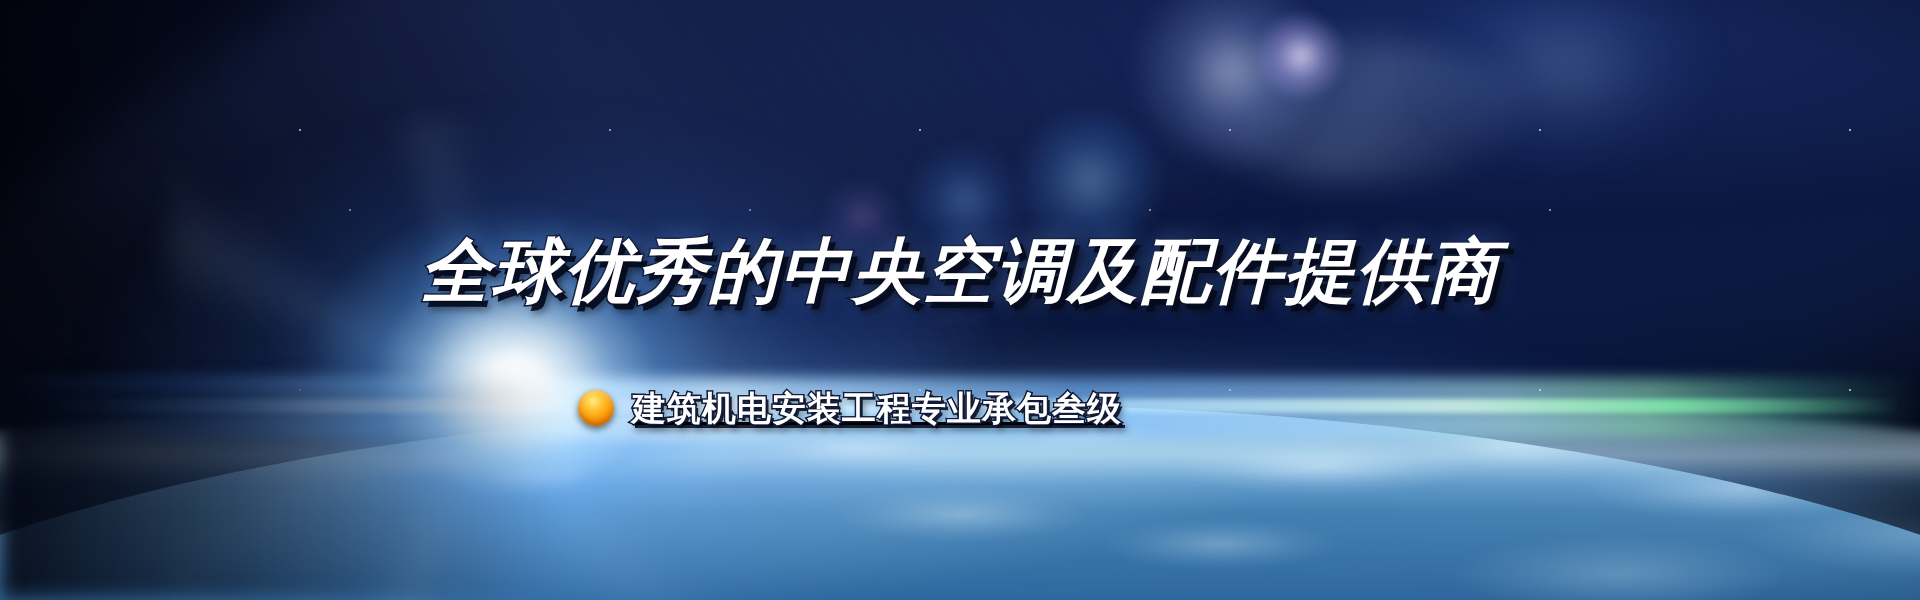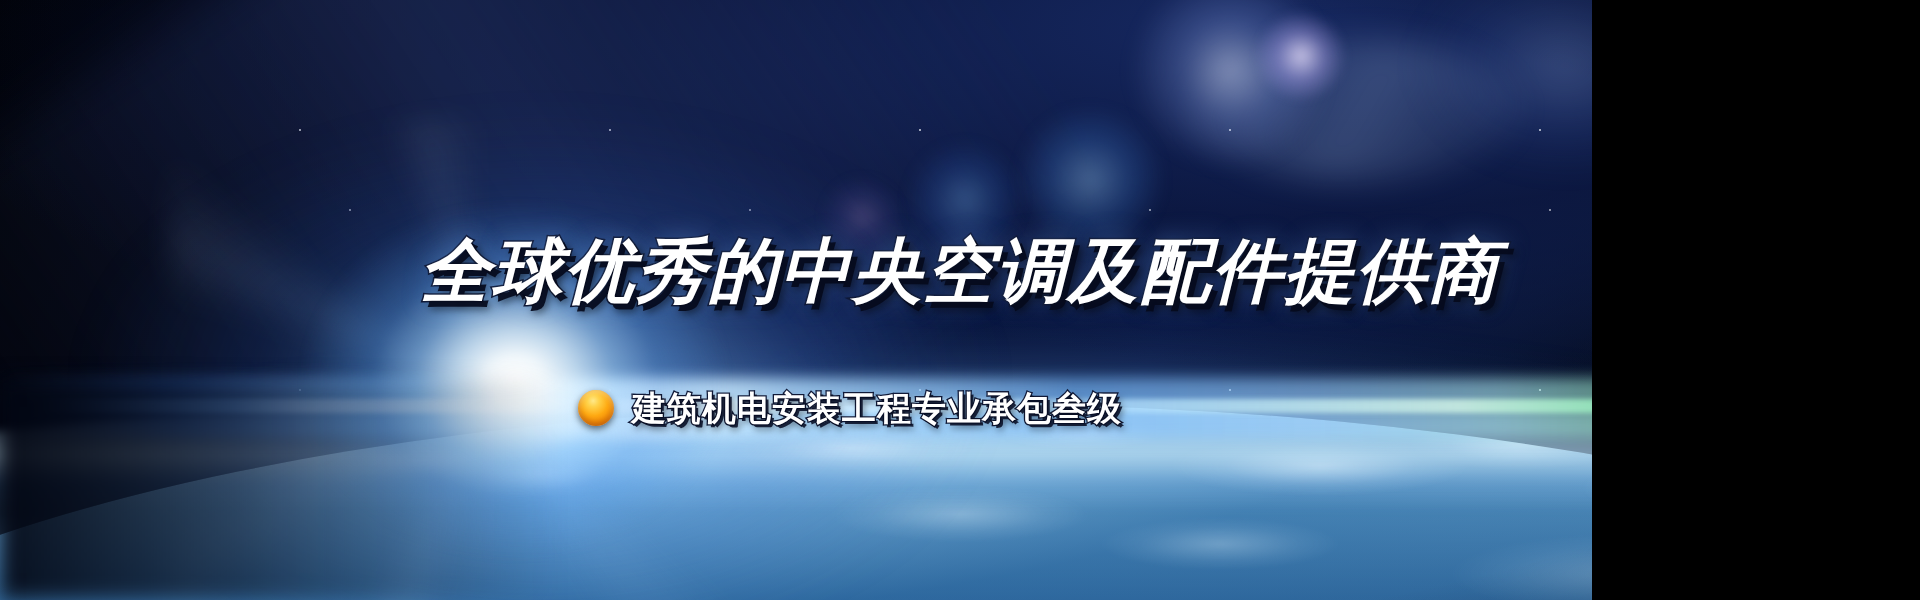--- a/index.html
+++ b/index.html
@@ -6,21 +6,21 @@
 
   html, body {
     width:1920px; height:600px;
     overflow:hidden;
     background:#000;
     font-family:"DejaVu Sans","Liberation Sans",sans-serif;
   }
 
   #banner {
     position:relative;
-    width:1592px; height:600px;
+    width:1920px; height:600px;
     overflow:hidden;
     background:#0f766e;
   }
 
   
 
   
   .bg-space {
     position:absolute; inset:0;
     background:
@@ -252,20 +252,21 @@
     text-shadow:
       5px 6px 0 rgba(5,10,28,.92),
       7px 8px 9px rgba(0,0,0,.60),
       0 0 26px rgba(120,180,255,.40);
   }
 
   .bullets {
     position:absolute;
     left:578px; top:380px;
     width:900px;
+    text-decoration:underline;
   }
   .bullet-row {
     display:flex;
     align-items:center;
     height:56px;
     margin-bottom:8px;
   }
   .bullet-dot {
     flex:0 0 auto;
     width:36px; height:36px;

